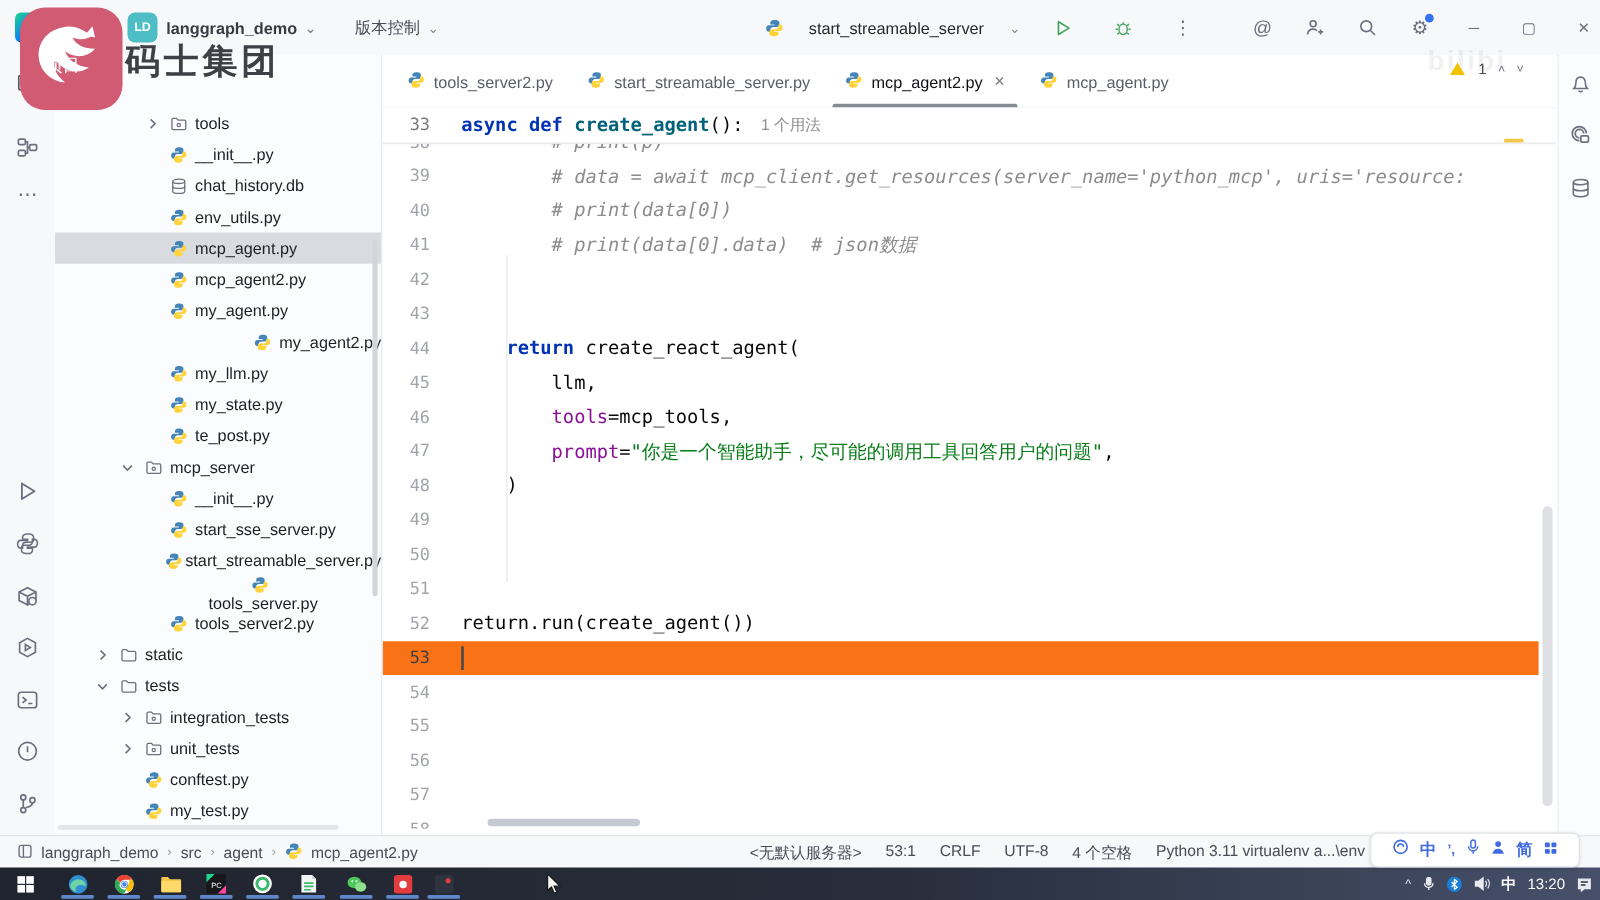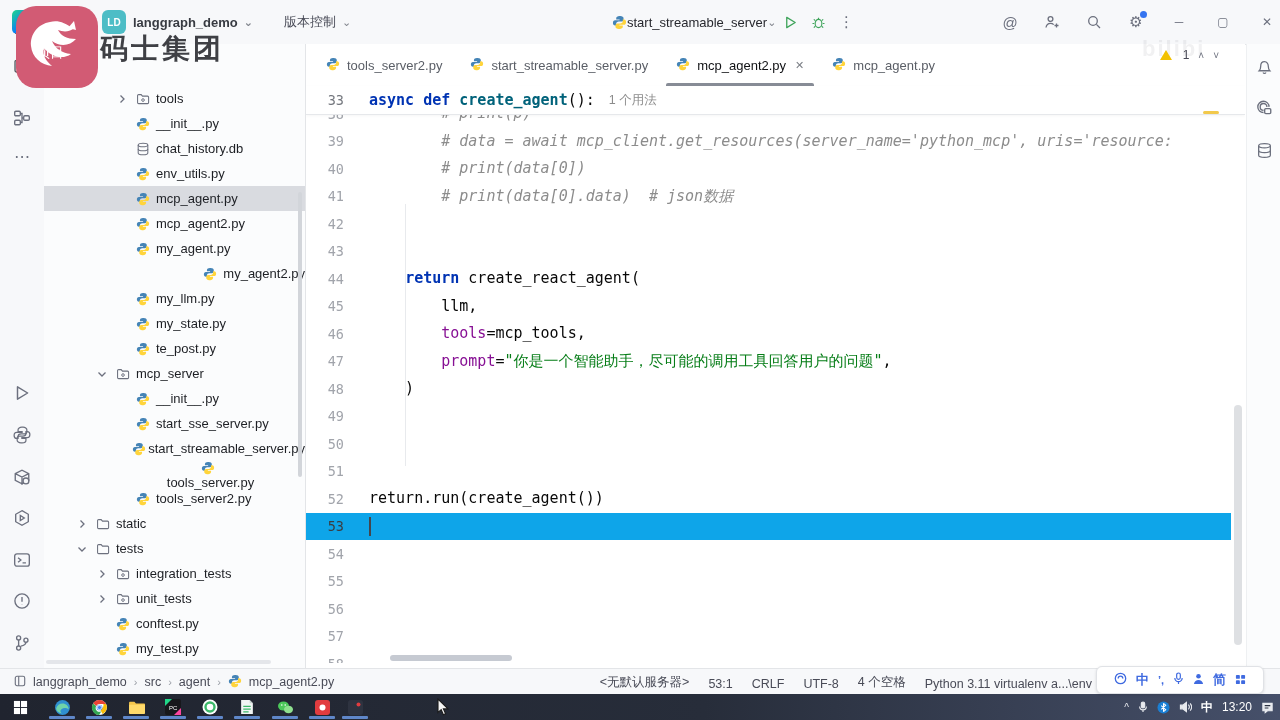--- a/index.html
+++ b/index.html
@@ -12,21 +12,21 @@
   #app-icon{left:12px;top:10px;width:24px;height:24px;border-radius:5px;position:absolute;
     background:linear-gradient(135deg,#21d789 0%,#087cfa 55%,#1a1a1a 56%);display:flex;align-items:center;justify-content:center;}
   #app-icon span{font-size:7px;font-weight:bold;color:#fff;letter-spacing:.5px;}
   #burger{left:48px;width:26px;justify-content:center;flex-direction:column;gap:3px;display:flex;position:absolute;top:0;height:44px;align-items:center;}
   #burger i{display:block;width:15px;height:1.8px;background:#494b57;border-radius:1px;}
   #proj-badge{position:absolute;left:102px;top:10px;width:24px;height:24px;border-radius:6px;background:#4dbdc6;color:#fff;
     font-size:10px;font-weight:bold;display:flex;align-items:center;justify-content:center;}
   #proj-name{left:133px;font-weight:600;}
   .chev-glyph{color:#80848c;font-size:11px;}
   #vcs{left:284px;color:#494b57;}
-  #run-group{left:612px;gap:0;}
+  #run-group{left:612px;gap:20px;}
   #run-group .pyico{width:15px;height:15px;}
   #run-name{font-size:13px;color:#27282e;}
   .tb-icon{width:28px;height:28px;display:flex;align-items:center;justify-content:center;color:#6c707e;font-size:15px;border-radius:4px;position:relative;}
   #play-btn,#debug-btn{color:#3fa45b;}
   #gear-btn .dot{position:absolute;right:3px;top:3px;width:7px;height:7px;border-radius:50%;background:#3574f0;}
   .win-ctl{width:30px;height:28px;display:flex;align-items:center;justify-content:center;color:#6c707e;font-size:12px;}
   
   #wm-logo{position:absolute;left:16px;top:6px;width:82px;height:82px;border-radius:20px;background:#d25b74;z-index:50;}
   #wm-badge{position:absolute;left:36px;top:44px;color:#fff;font-size:14px;z-index:51;}
   #wm-title{position:absolute;left:100px;top:30px;font-size:28px;font-weight:bold;color:#3f4045;letter-spacing:3px;z-index:50;}
@@ -54,41 +54,41 @@
   #sticky .gut{width:63px;text-align:right;padding-right:25px;box-sizing:border-box;font:13.5px "DejaVu Sans Mono",monospace;color:#74777e;}
   #sticky pre{margin:0;font:15px/27px "DejaVu Sans Mono",monospace;}
   #sticky .inlay{font-size:12.5px;color:#8c8c8c;margin-left:14px;}
   #inspect{position:absolute;right:26px;top:4px;display:flex;align-items:center;gap:9px;font-size:12px;color:#494b57;z-index:12;}
   #inspect .warn-tri{width:0;height:0;border-left:6px solid transparent;border-right:6px solid transparent;border-bottom:10px solid #f2c100;position:relative;margin-right:2px;}
   #inspect .chv{color:#6c707e;font-size:10px;}
   #yellow-dash{position:absolute;right:26px;top:67px;width:16px;height:3px;background:#f2c94c;border-radius:2px;z-index:12;}
   #code-clip{position:absolute;left:0;top:70px;width:925px;height:549px;overflow:hidden;}
   #code-lines{margin-top:-14px;}
   .line{height:27.5px;display:flex;align-items:center;position:relative;}
-  .line.current{background:#0ea5e9;}
+  .line.current{background:#f97316;}
   .line .gut{width:63px;flex:none;text-align:right;padding-right:25px;box-sizing:border-box;font:13.5px "DejaVu Sans Mono",monospace;color:#a1a4ab;}
   .line.current .gut{color:#3b3d42;}
   .line pre{margin:0;font:15px/27.5px "DejaVu Sans Mono",monospace;white-space:pre;}
   .kw{color:#0033b3;font-weight:600;}
   .fn{color:#00627a;font-weight:600;}
   .cm{color:#8c8c8c;font-style:italic;}
   .prm{color:#871094;}
   .str{color:#067d17;}
   .pl{color:#080808;}
   #caret{position:absolute;left:63px;top:4px;width:1.5px;height:19px;background:#44464c;}
   #indent-guide{position:absolute;left:99px;top:90px;height:262px;width:1px;background:#e8eaed;}
   #ed-hscroll{position:absolute;left:84px;top:611px;width:122px;height:6px;border-radius:3px;background:#c6cad2;}
   #ed-vscroll{position:absolute;right:3px;top:361px;width:8px;height:240px;border-radius:4px;background:rgba(160,165,175,.35);}
   
   #right-stripe{position:absolute;left:1246px;top:44px;width:34px;height:624px;background:#fbfcfd;border-left:1px solid #eef0f2;}
   
   #statusbar{position:absolute;left:0;top:668px;width:1280px;height:26px;background:#f7f8fa;border-top:1px solid #e3e5e8;display:flex;align-items:center;font-size:12.5px;color:#494b57;}
   #breadcrumbs{display:flex;align-items:center;gap:7px;padding-left:14px;}
   .bc-sep{color:#9a9ea6;font-size:11px;}
-  #status-right{position:absolute;right:188px;display:flex;align-items:flex-end;gap:19px;white-space:nowrap;}
+  #status-right{position:absolute;right:188px;display:flex;align-items:flex-start;gap:19px;white-space:nowrap;}
   #ime-bar{position:absolute;left:1096px;top:666px;width:166px;height:26px;background:#fff;border:1px solid #e0e2e6;border-radius:6px;box-shadow:0 1px 3px rgba(0,0,0,.12);display:flex;align-items:center;justify-content:center;gap:9px;color:#3f6ae0;z-index:60;}
   #ime-bar .t{font-size:13px;font-weight:bold;}
   
   #taskbar{position:absolute;left:0;top:694px;width:1280px;height:26px;background:linear-gradient(90deg,#20242f 0%,#272d3a 55%,#46506a 100%);}
   .tb-app{position:absolute;top:3px;width:20px;height:20px;display:flex;align-items:center;justify-content:center;}
   .app-bar{position:absolute;top:22px;height:3px;width:26px;background:#5f87c9;border-radius:1px;}
   #tray{position:absolute;right:0;top:0;height:26px;display:flex;align-items:center;gap:9px;padding-right:6px;color:#fff;}
   #tray .tico{display:flex;align-items:center;justify-content:center;}
   #tray-time{font-size:12px;color:#fff;}
   #cursor{position:absolute;left:437px;top:698px;z-index:99;}

